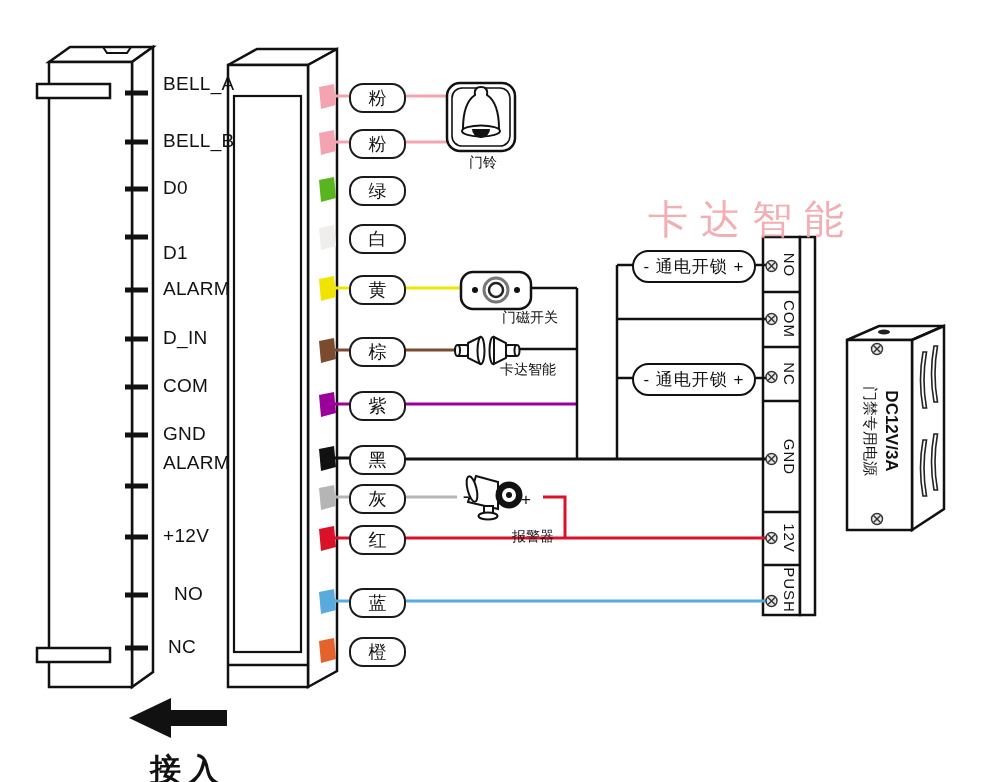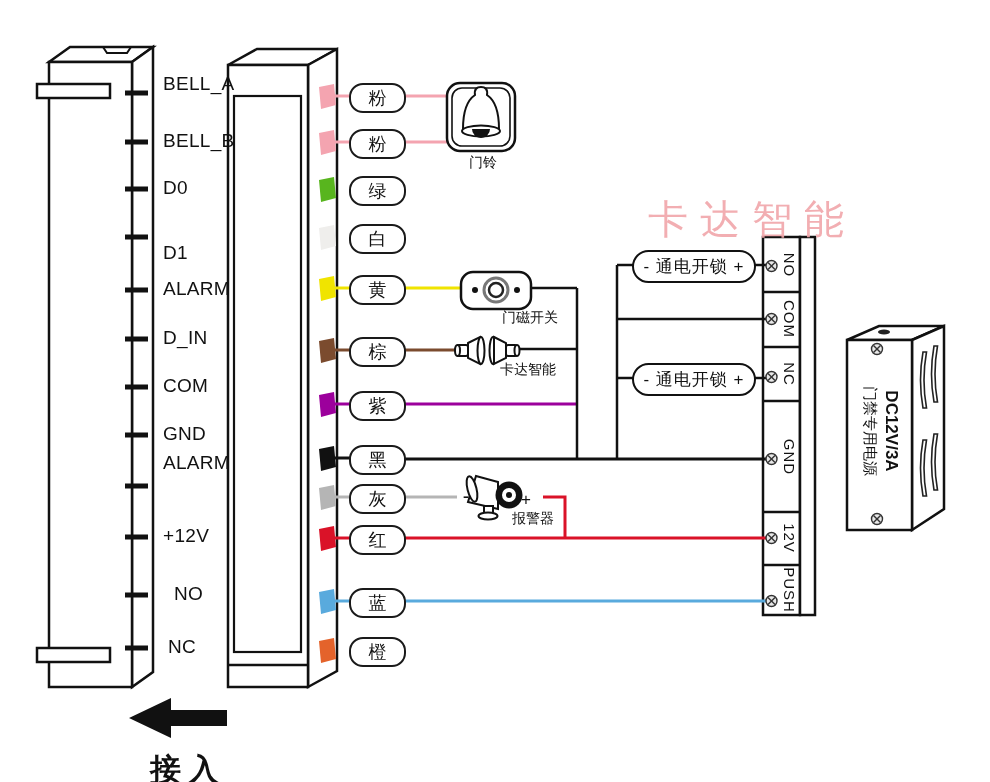--- a/index.html
+++ b/index.html
@@ -230,21 +230,21 @@
 <div class="pill" style="top:391px">紫</div>
 <div class="pill" style="top:445px">黑</div>
 <div class="pill" style="top:484px">灰</div>
 <div class="pill" style="top:525px">红</div>
 <div class="pill" style="top:588px">蓝</div>
 <div class="pill" style="top:637px">橙</div>
 
 <div class="dev-label" style="left:483px;top:154px">门铃</div>
 <div class="dev-label" style="left:530px;top:309px">门磁开关</div>
 <div class="dev-label" style="left:528px;top:361px">卡达智能</div>
-<div class="dev-label" style="left:533px;top:510px">报警器</div>
+<div class="dev-label" style="left:533px;top:528px">报警器</div>
 <div class="sign" style="left:466px;top:496px">-</div>
 <div class="sign" style="left:526px;top:500px;font-size:17px">+</div>
 
 <div class="lock-pill" style="top:250px">- 通电开锁 +</div>
 <div class="lock-pill" style="top:363px">- 通电开锁 +</div>
 
 <div class="term-label" style="left:789px;top:265px">NO</div>
 <div class="term-label" style="left:789px;top:319px">COM</div>
 <div class="term-label" style="left:789px;top:374px">NC</div>
 <div class="term-label" style="left:789px;top:457px">GND</div>

